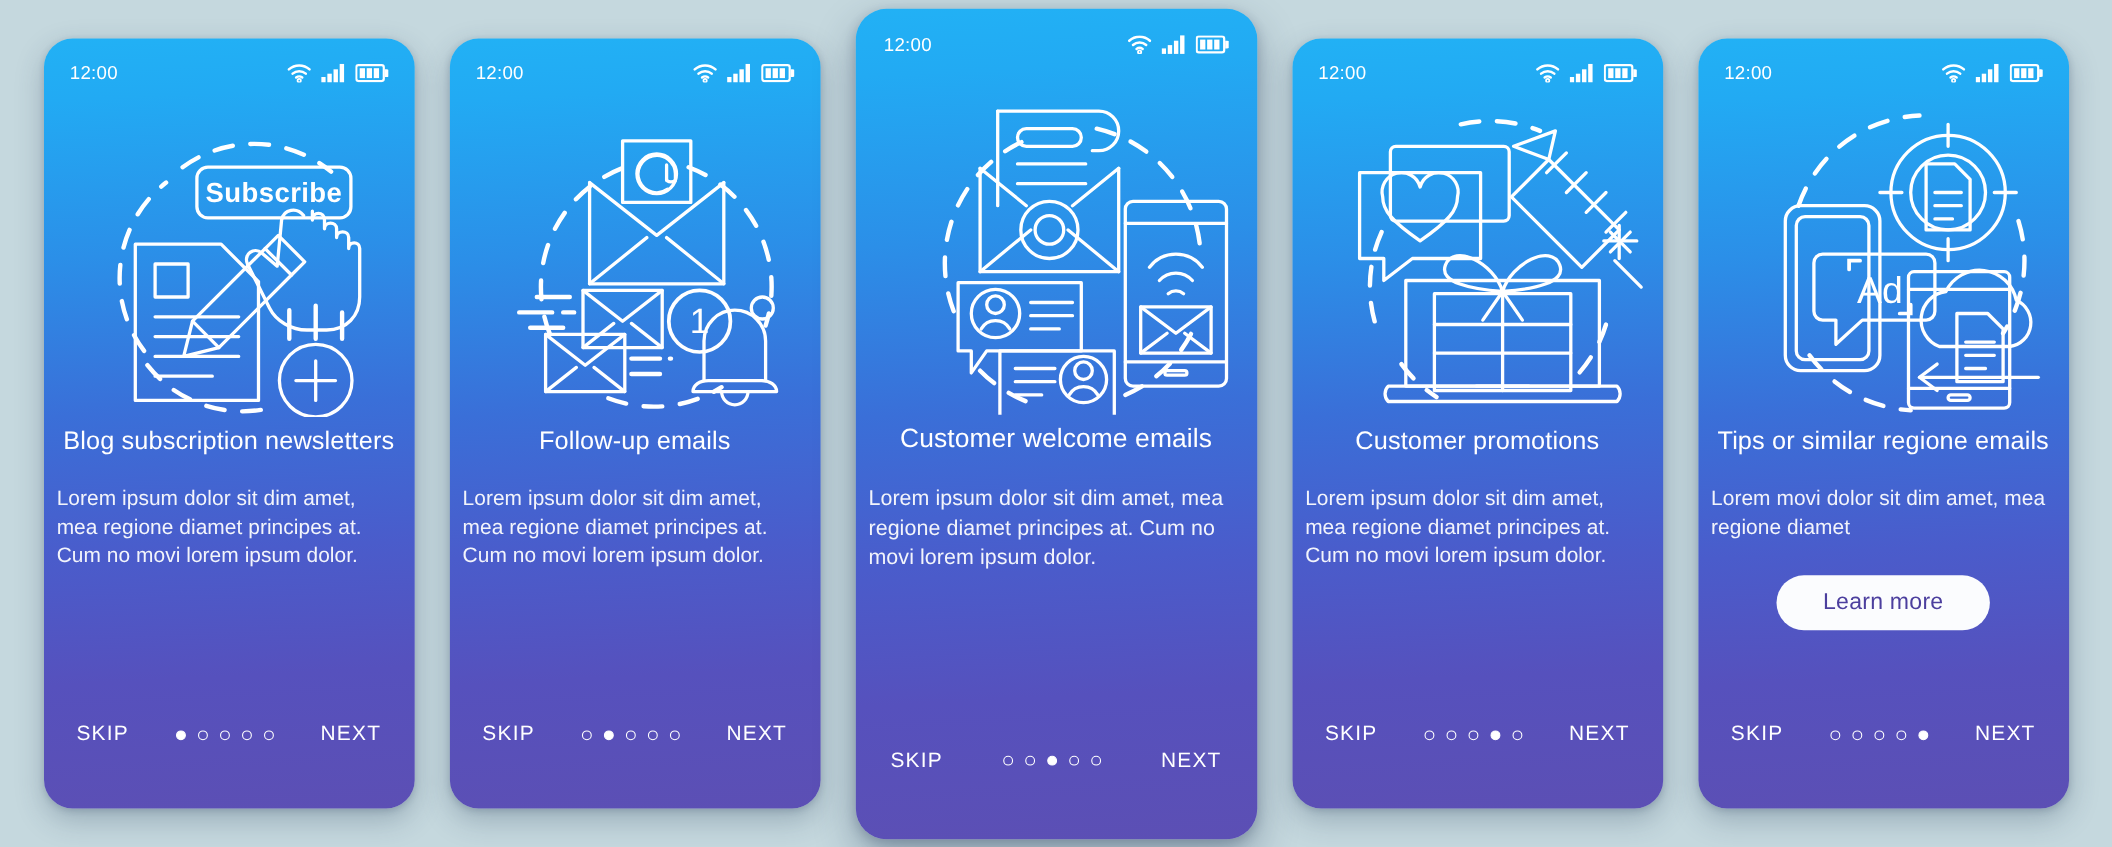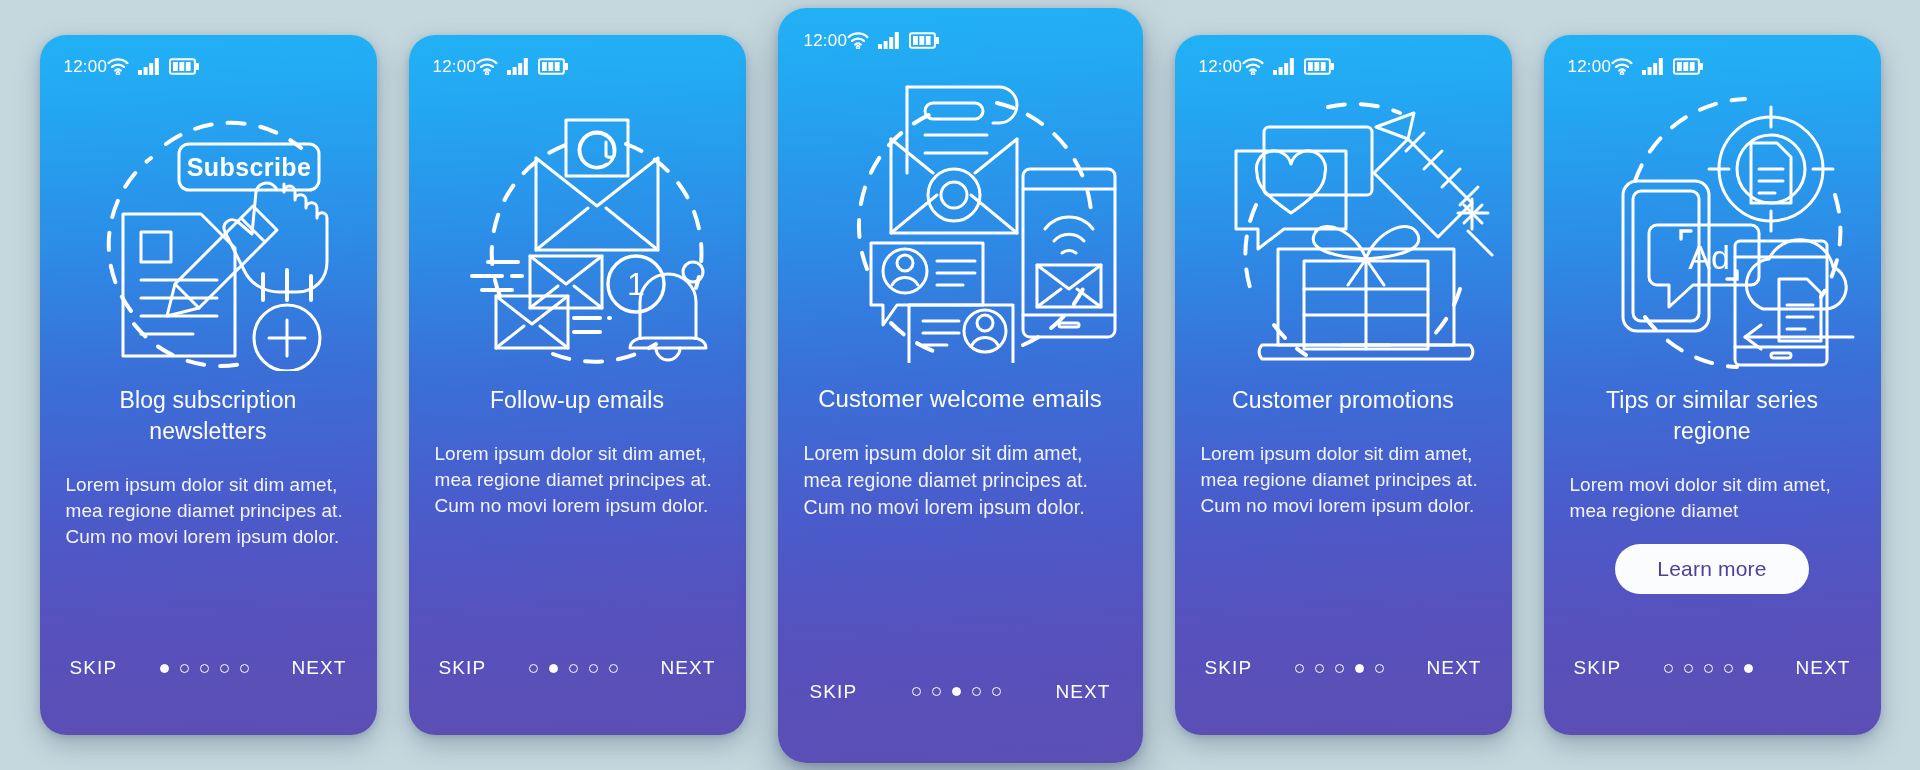--- a/index.html
+++ b/index.html
@@ -55,20 +55,21 @@
     height: 755px;
     border-radius: 28px;
     box-shadow: 0 16px 36px rgba(35, 55, 85, 0.36),
                 0 3px 10px rgba(35, 55, 85, 0.22);
   }
 
   
   .statusbar {
     display: flex;
     align-items: center;
+    justify-content: space-between;
     padding: 19px 24px 0 24px;
     height: 44px;
   }
   .phone.featured .statusbar { padding: 22px 26px 0 26px; }
 
   .status-time {
     font-size: 17px;
     font-weight: 400;
     letter-spacing: 0.2px;
     color: #ffffff;
@@ -82,36 +83,36 @@
 
   .wifi-icon { display: block; }
   .signal-icon { display: block; }
   .battery-icon { display: block; }
 
   
   .illustration {
     flex: 0 0 auto;
     height: 300px;
     display: flex;
-    align-items: center;
+    align-items: flex-end;
     justify-content: center;
     padding-top: 8px;
     margin-left: 36px;
   }
   .phone.featured .illustration { height: 325px; }
 
   .illustration svg { display: block; }
 
   
   .textblock {
     flex: 1 1 auto;
     display: flex;
     flex-direction: column;
     align-items: center;
-    padding: 0 26px;
+    padding: 0 12px;
   }
 
   .card-title {
     font-size: 23px;
     line-height: 31px;
     font-weight: 400;
     text-align: center;
     color: #ffffff;
     margin-top: 6px;
     letter-spacing: 0.1px;
@@ -123,21 +124,21 @@
     line-height: 26px;
     font-weight: 400;
     text-align: left;
     color: #f2f4fb;
     margin-top: 25px;
     letter-spacing: 0.05px;
   }
   .phone.featured .card-desc { font-size: 19.5px; line-height: 27px; }
 
   .learn-more-btn {
-    margin-top: 20px;
+    margin-top: 30px;
     background: #fbfcfe;
     color: #4c3f9e;
     border: none;
     border-radius: 30px;
     font-family: "Liberation Sans", sans-serif;
     font-size: 21px;
     font-weight: 400;
     padding: 13px 42px;
     cursor: pointer;
     letter-spacing: 0.2px;
@@ -570,21 +571,21 @@
 
     <path d="M194 186 h28 l14 14 v48 h-42 z" stroke="#ffffff" fill="none" stroke-width="3" stroke-linecap="round" stroke-linejoin="round"></path>
     <path d="M202 212 h26 M202 224 h26 M202 236 h18" stroke="#ffffff" fill="none" stroke-width="3" stroke-linecap="round" stroke-linejoin="round"></path>
 
     <path d="M160 244 h108" stroke="#ffffff" fill="none" stroke-width="3" stroke-linecap="round" stroke-linejoin="round"></path>
     <path d="M176 232 l-16 12 16 12" stroke="#ffffff" fill="none" stroke-width="3" stroke-linecap="round" stroke-linejoin="round"></path>
   </svg>
     </div>
 
     <div class="textblock">
-      <div class="card-title">Tips or similar series regione</div>
+      <div class="card-title">Tips or similar regione emails</div>
       <div class="card-desc">Lorem movi dolor sit dim amet, mea regione diamet</div>
       <button class="learn-more-btn">Learn more</button>
     </div>
 
     <div class="bottomnav">
       <span class="nav-label">SKIP</span>
       <span class="dots">
           <span class="dot"></span>
           <span class="dot"></span>
           <span class="dot"></span>

